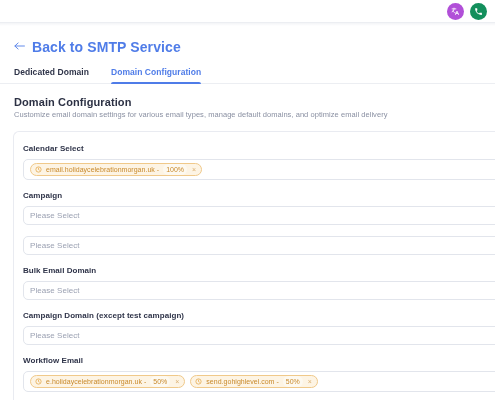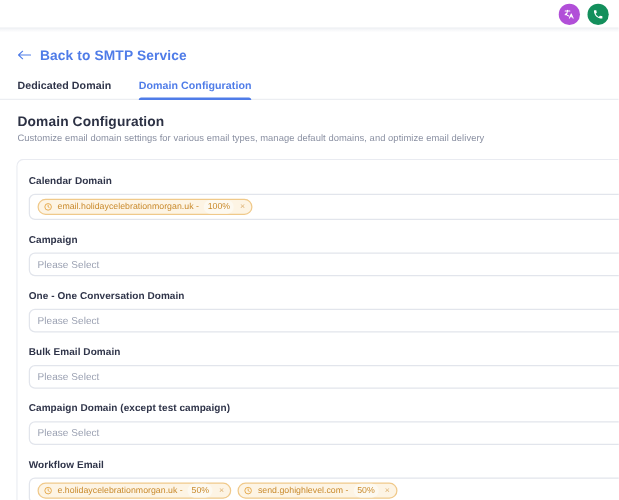--- a/index.html
+++ b/index.html
@@ -64,21 +64,21 @@
     cursor: pointer;
   }
   .back-arrow {
     color: #4f7ce8;
     font-size: 10px;
     line-height: 1;
     display: block;
   }
   .back-label {
     color: #4f7ce8;
-    font-size: 11px;
+    font-size: 14px;
     font-weight: 600;
     letter-spacing: .1px;
   }
 
   
   .tabs {
     display: flex;
     align-items: flex-start;
     gap: 22px;
     margin: 12px 0 0 0;
@@ -248,21 +248,21 @@
   </div>
 
   <div class="section-head">
     <div class="section-title">Domain Configuration</div>
     <div class="section-sub">Customize email domain settings for various email types, manage default domains, and optimize email delivery</div>
   </div>
 
   <div class="card">
 
     <div class="field">
-      <div class="field-label">Calendar Domain</div>
+      <div class="field-label">Calendar Select</div>
       <div class="control">
         <span class="chip">
           <span class="chip-icon">
             <svg width="7" height="7" viewBox="0 0 24 24" fill="none" stroke="#e3a23e" stroke-width="2.4">
               <circle cx="12" cy="12" r="9"></circle>
                 <path d="M12 7.5V12l3 2" stroke-linecap="round"></path>
             </svg>
           </span>
           <span class="chip-text">email.holidaycelebrationmorgan.uk -</span>
           <span class="chip-pct">100%</span>
@@ -272,21 +272,20 @@
     </div>
 
     <div class="field">
       <div class="field-label">Campaign</div>
       <div class="control placeholder-control">
         <span class="placeholder-text">Please Select</span>
       </div>
     </div>
 
     <div class="field">
-      <div class="field-label">One - One Conversation Domain</div>
       <div class="control placeholder-control">
         <span class="placeholder-text">Please Select</span>
       </div>
     </div>
 
     <div class="field">
       <div class="field-label">Bulk Email Domain</div>
       <div class="control placeholder-control">
         <span class="placeholder-text">Please Select</span>
       </div>

